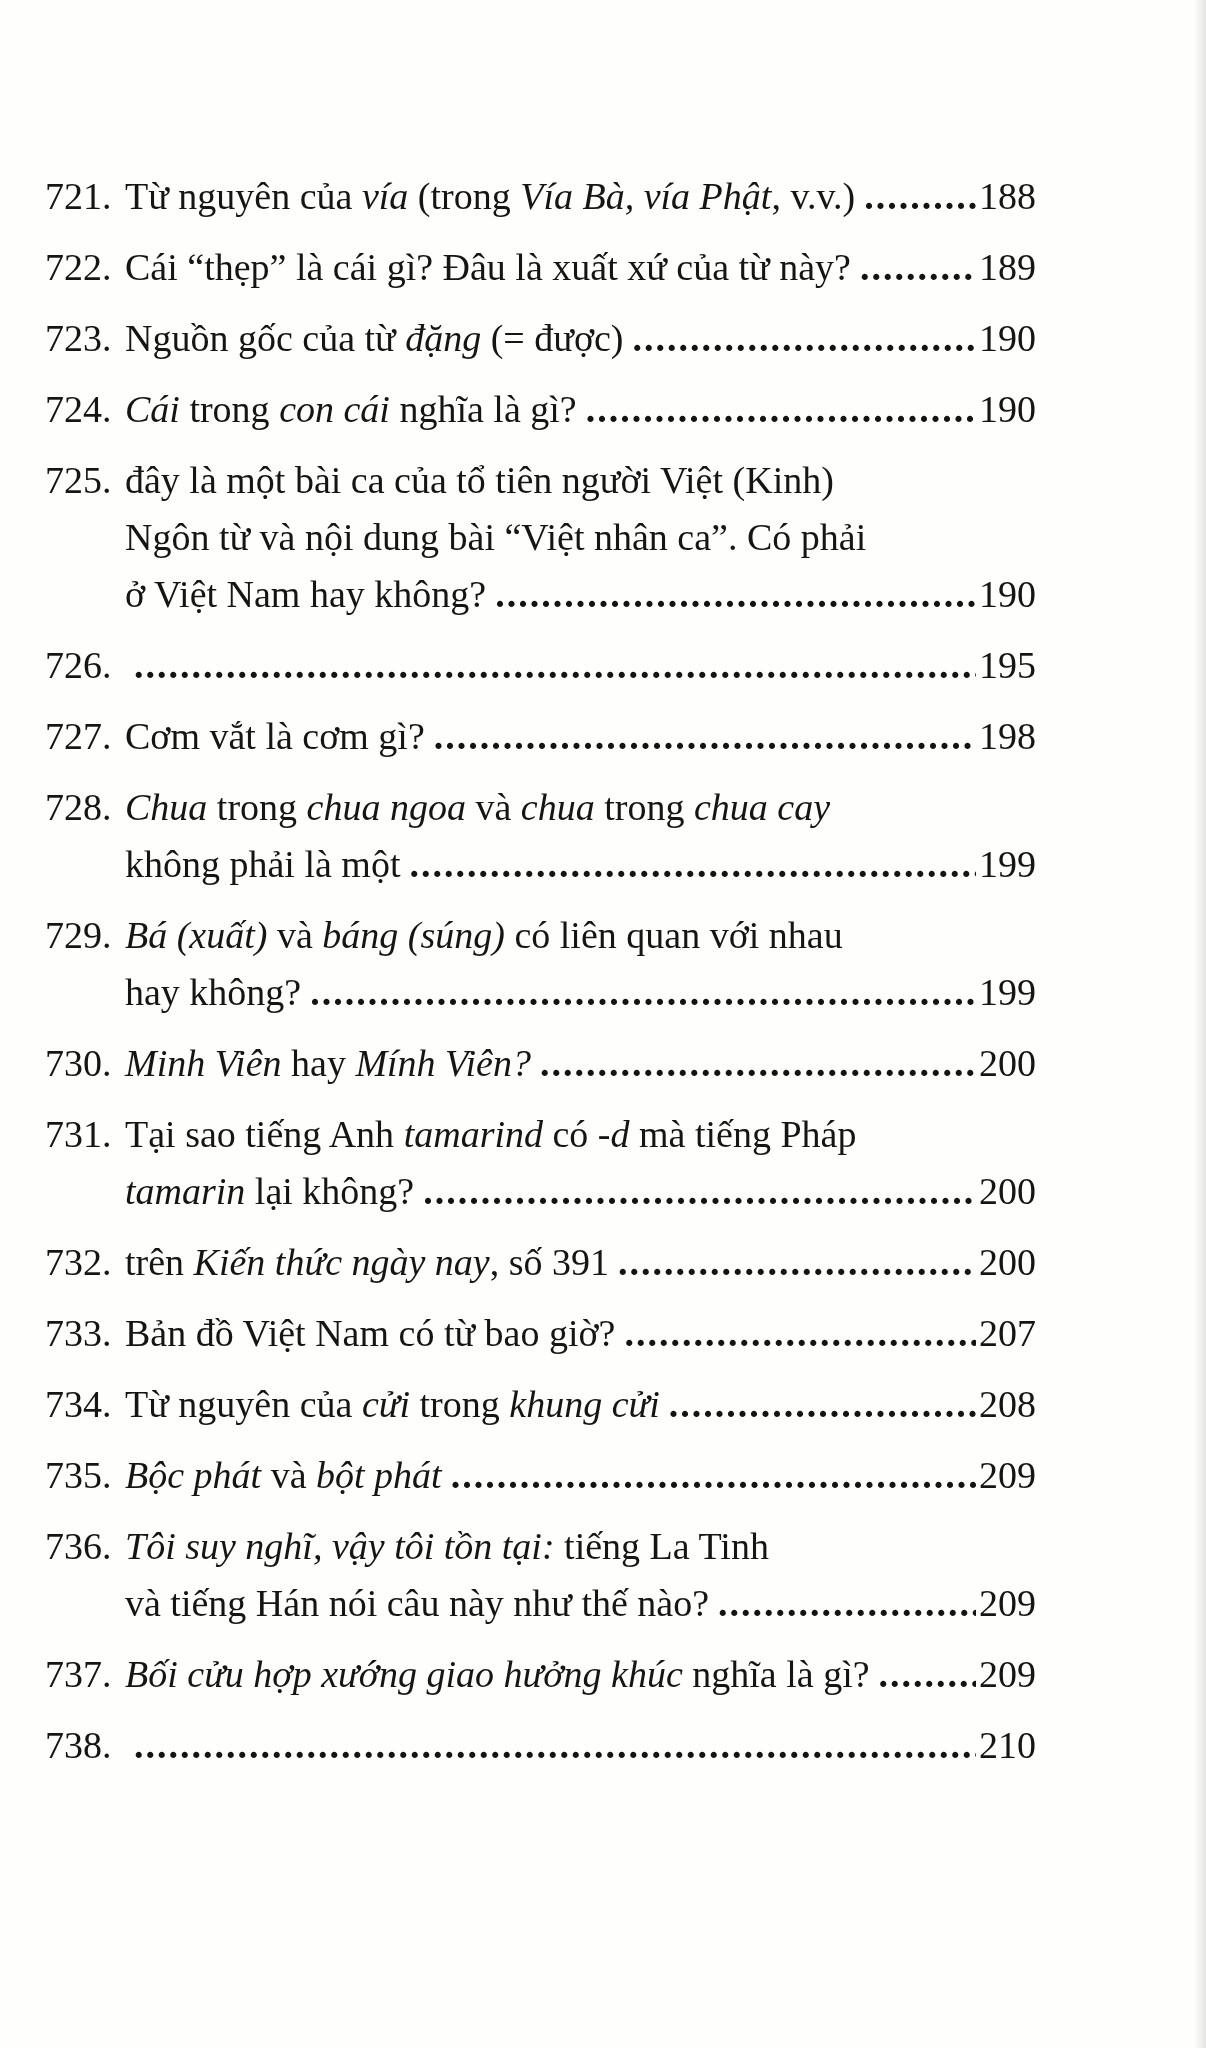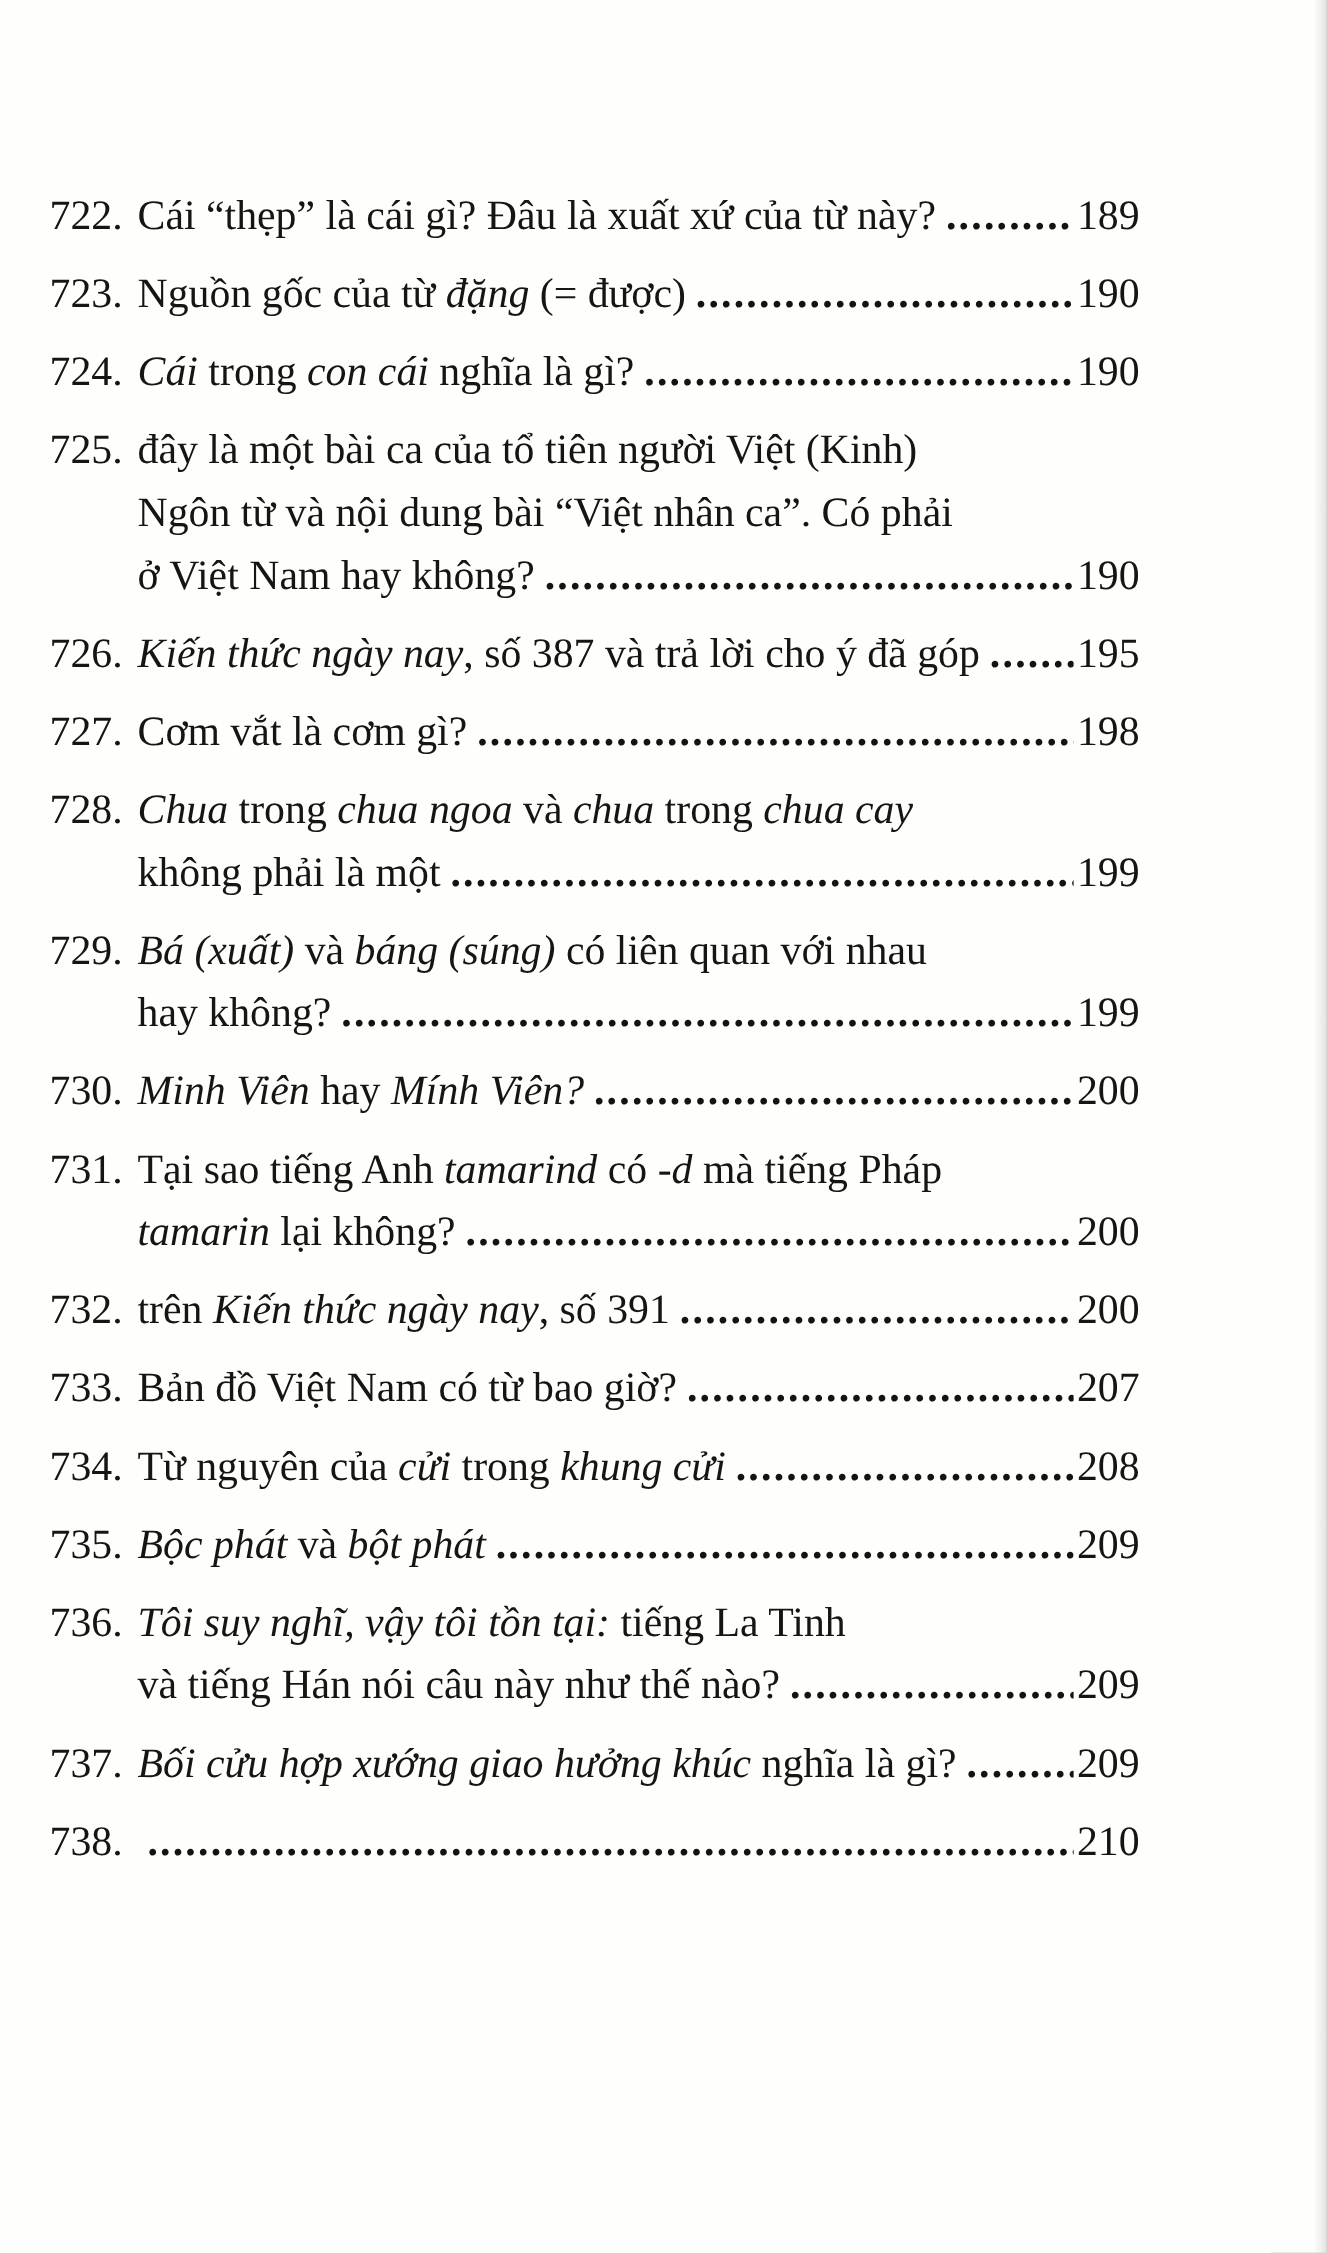--- a/index.html
+++ b/index.html
@@ -68,20 +68,30 @@
     white-space: nowrap;
   }
   i { font-style: italic; }
 </style>
 </head>
 <body>
 
 <main class="page">
   <section class="toc" id="toc">
       <div class="entry">
+        <div class="num">721.</div>
+        <div class="body">
+          <div class="line last">
+            <span class="txt"><span>Từ nguyên của </span><i>vía</i><span> (trong </span><i>Vía Bà, vía Phật</i><span>, v.v.)</span></span>
+            <span class="leader"></span>
+            <span class="pg">188</span>
+          </div>
+        </div>
+      </div>
+      <div class="entry">
         <div class="num">722.</div>
         <div class="body">
           <div class="line last">
             <span class="txt"><span>Cái “thẹp” là cái gì? Đâu là xuất xứ của từ này?</span></span>
             <span class="leader"></span>
             <span class="pg">189</span>
           </div>
         </div>
       </div>
       <div class="entry">
@@ -113,21 +123,20 @@
             <span class="txt"><span>ở Việt Nam hay không?</span></span>
             <span class="leader"></span>
             <span class="pg">190</span>
           </div>
         </div>
       </div>
       <div class="entry">
         <div class="num">726.</div>
         <div class="body">
           <div class="line last">
-            <span class="txt"><i>Kiến thức ngày nay</i><span>, số 387 và trả lời cho ý đã góp</span></span>
             <span class="leader"></span>
             <span class="pg">195</span>
           </div>
         </div>
       </div>
       <div class="entry">
         <div class="num">727.</div>
         <div class="body">
           <div class="line last">
             <span class="txt"><span>Cơm vắt là cơm gì?</span></span>

